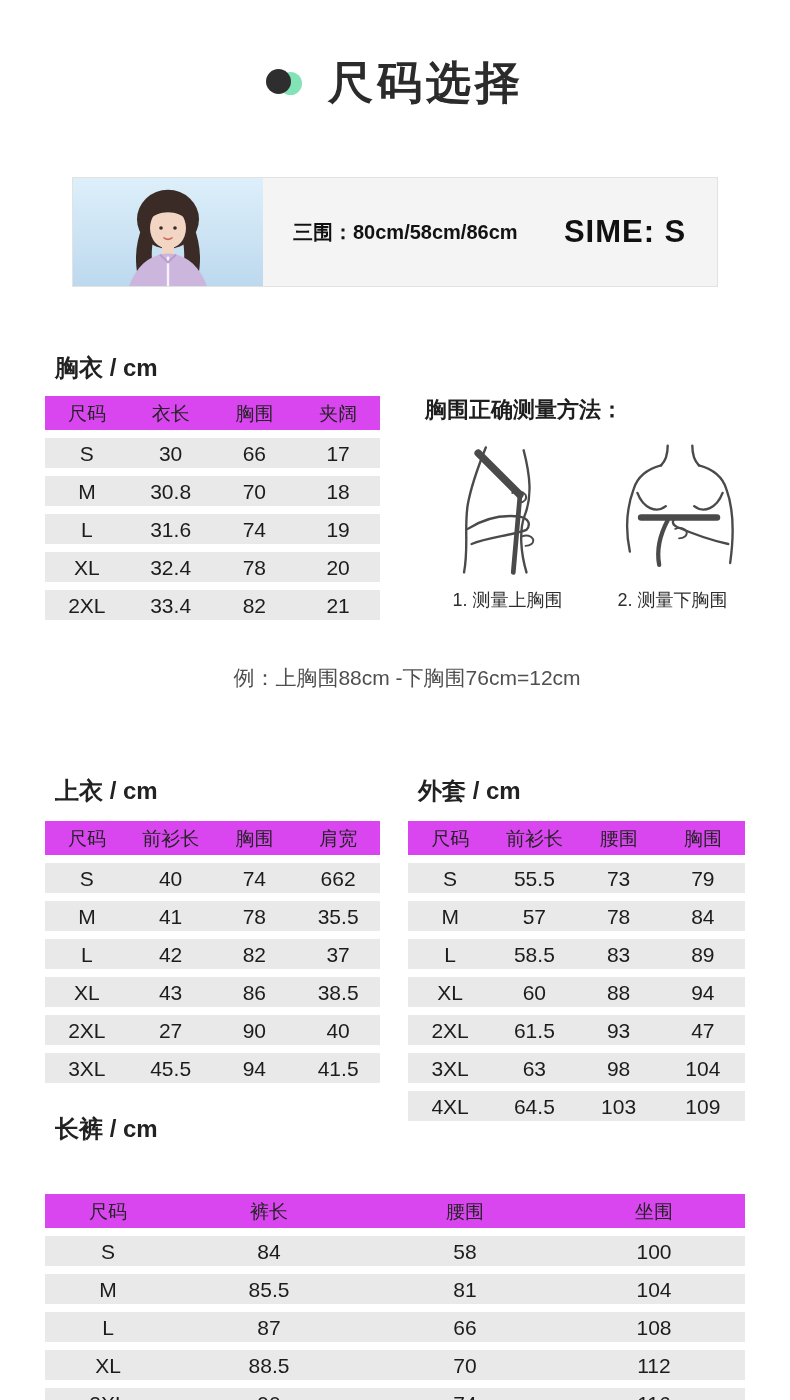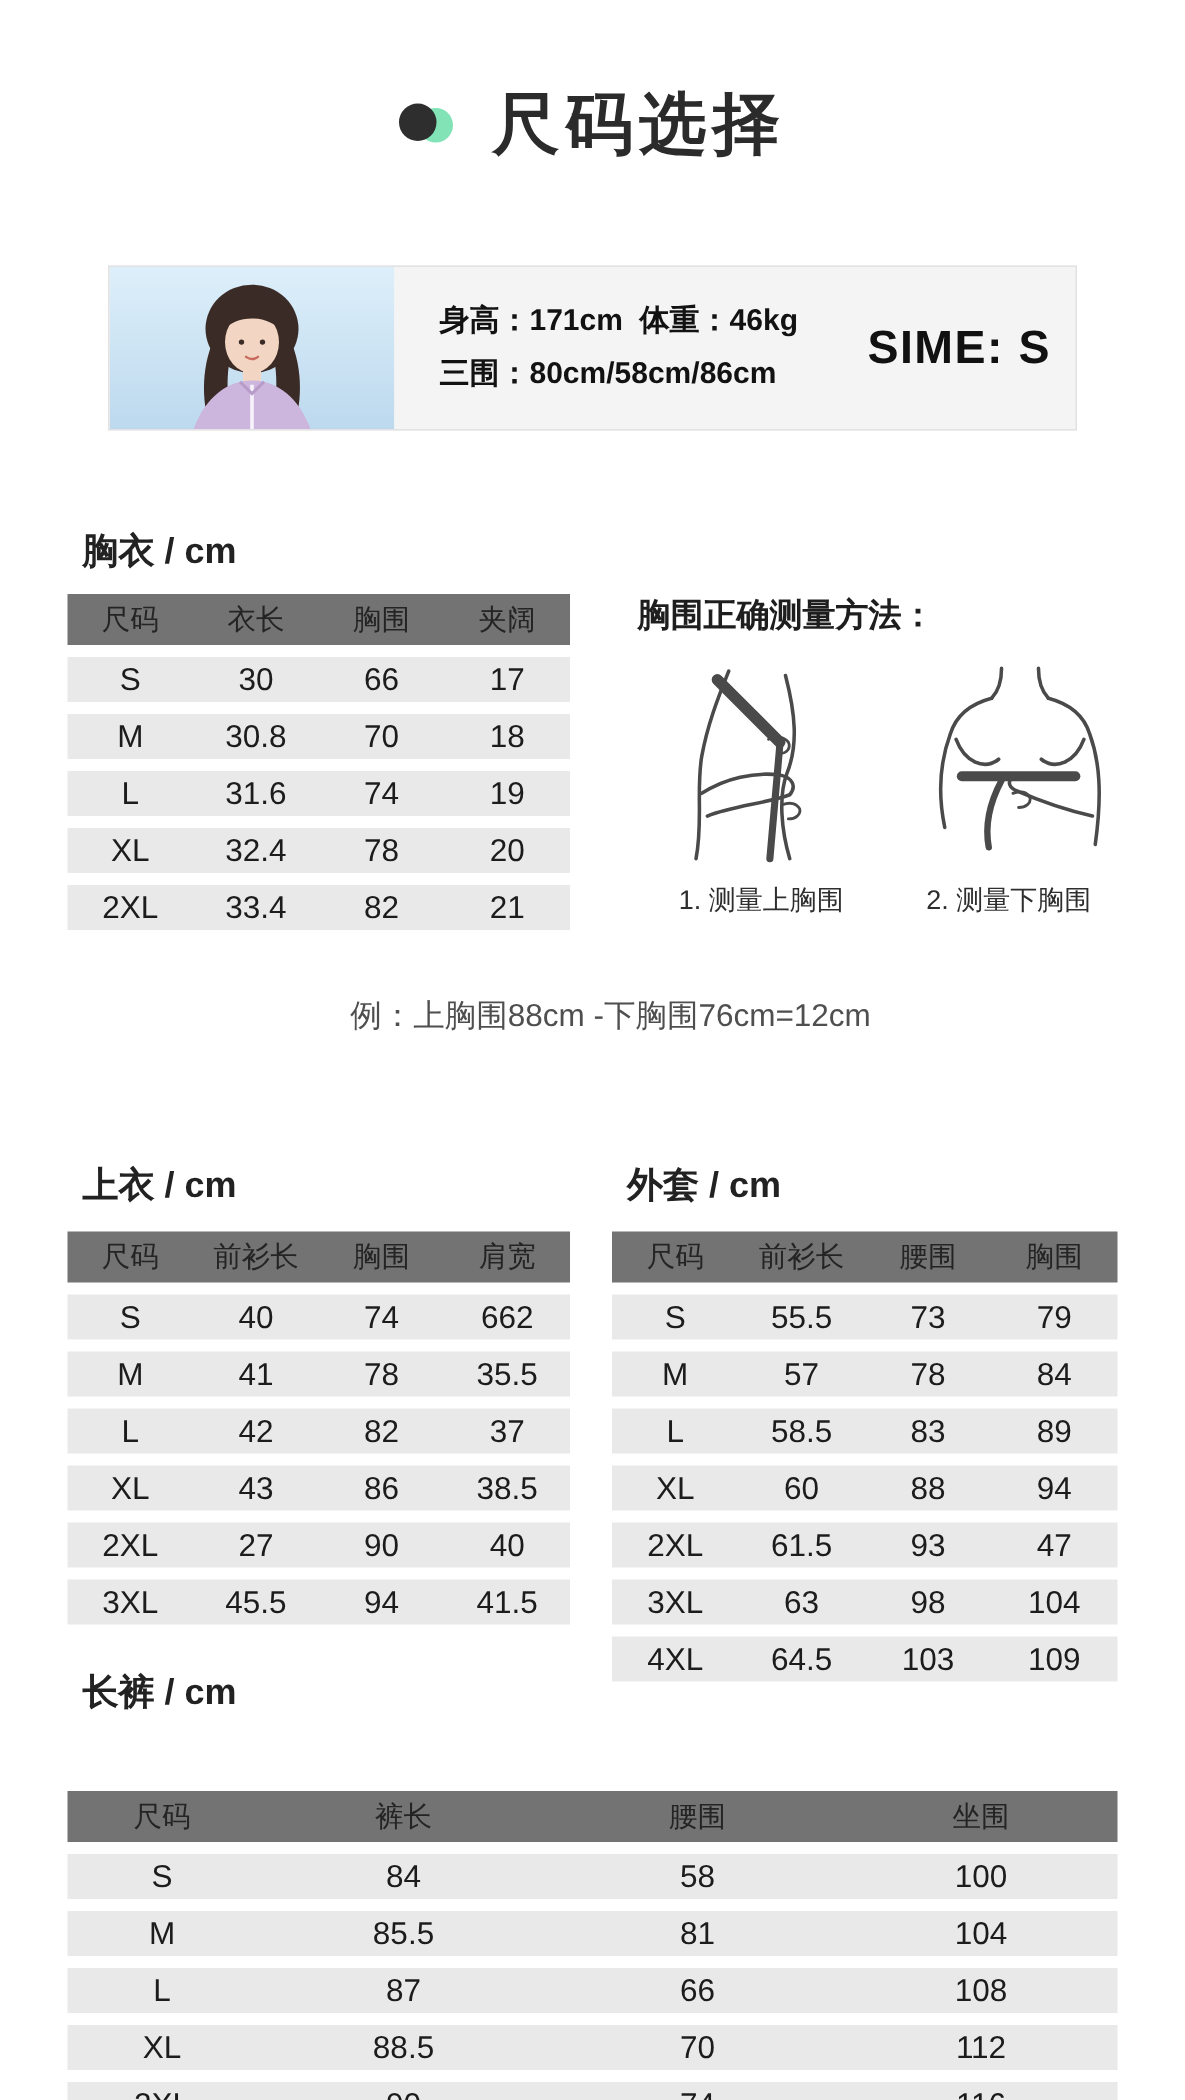--- a/index.html
+++ b/index.html
@@ -34,21 +34,21 @@
   #jacket-heading{left:418px;top:779px;}
   #pants-heading{left:55px;top:1117px;text-align:right;}
 
   
   .sizetable{position:absolute;}
   #bra-table{left:45px;top:396px;width:335px;}
   #top-table{left:45px;top:821px;width:335px;}
   #jacket-table{left:408px;top:821px;width:337px;}
   #pants-table{left:45px;top:1194px;width:700px;}
   .trow{display:flex;align-items:center;background:#e9e9e9;height:30px;margin-bottom:8px;}
-  .trow.thead{background:#737373;height:34px;}
+  .trow.thead{background:#d946ef;height:34px;}
   .tcell{flex:1;text-align:center;font-size:21px;color:#1c1c1c;line-height:1;}
   .thead .tcell{font-size:19px;color:#242424;}
   #pants-table .tcell:nth-child(1){flex:0 0 18%;}
   #pants-table .tcell:nth-child(2){flex:0 0 28%;}
   #pants-table .tcell:nth-child(3){flex:0 0 28%;}
   #pants-table .tcell:nth-child(4){flex:0 0 26%;}
 
   
   #measure-heading{position:absolute;left:425px;top:399px;font-size:22px;font-weight:700;color:#1e1e1e;line-height:1;}
   .illos{position:absolute;left:425px;top:438px;width:330px;height:142px;display:flex;gap:30px;}
@@ -92,21 +92,20 @@
         <circle cx="88" cy="51" r="1.8" fill="#3a2b26"></circle>
         <circle cx="102" cy="51" r="1.8" fill="#3a2b26"></circle>
         <path d="M91 61 Q95 64 99 61" stroke="#c96a5f" stroke-width="1.6" fill="none" stroke-linecap="round"></path>
         <rect x="89" y="68" width="12" height="10" fill="#f2d5c2"></rect>
         <path d="M56 110 C64 88 79 77 95 77 C111 77 126 88 134 110 Z" fill="#cdb6de"></path>
         <line x1="95" y1="80" x2="95" y2="110" stroke="#f7f3fa" stroke-width="2.4"></line>
         <path d="M87 78 L95 86 L103 78" fill="none" stroke="#b79cc9" stroke-width="2"></path>
       </svg>
     </div>
     <div class="banner-info">
-      <div class="info-line">身高：171cm  体重：46kg</div>
       <div class="info-line">三围：80cm/58cm/86cm</div>
     </div>
     <div class="banner-size">SIME: S</div>
   </div>
 
   <div class="sec-heading" id="bra-heading">胸衣 / cm</div>
   <div class="sizetable" id="bra-table">
       <div class="trow thead">
         <div class="tcell">尺码</div>
         <div class="tcell">衣长</div>

